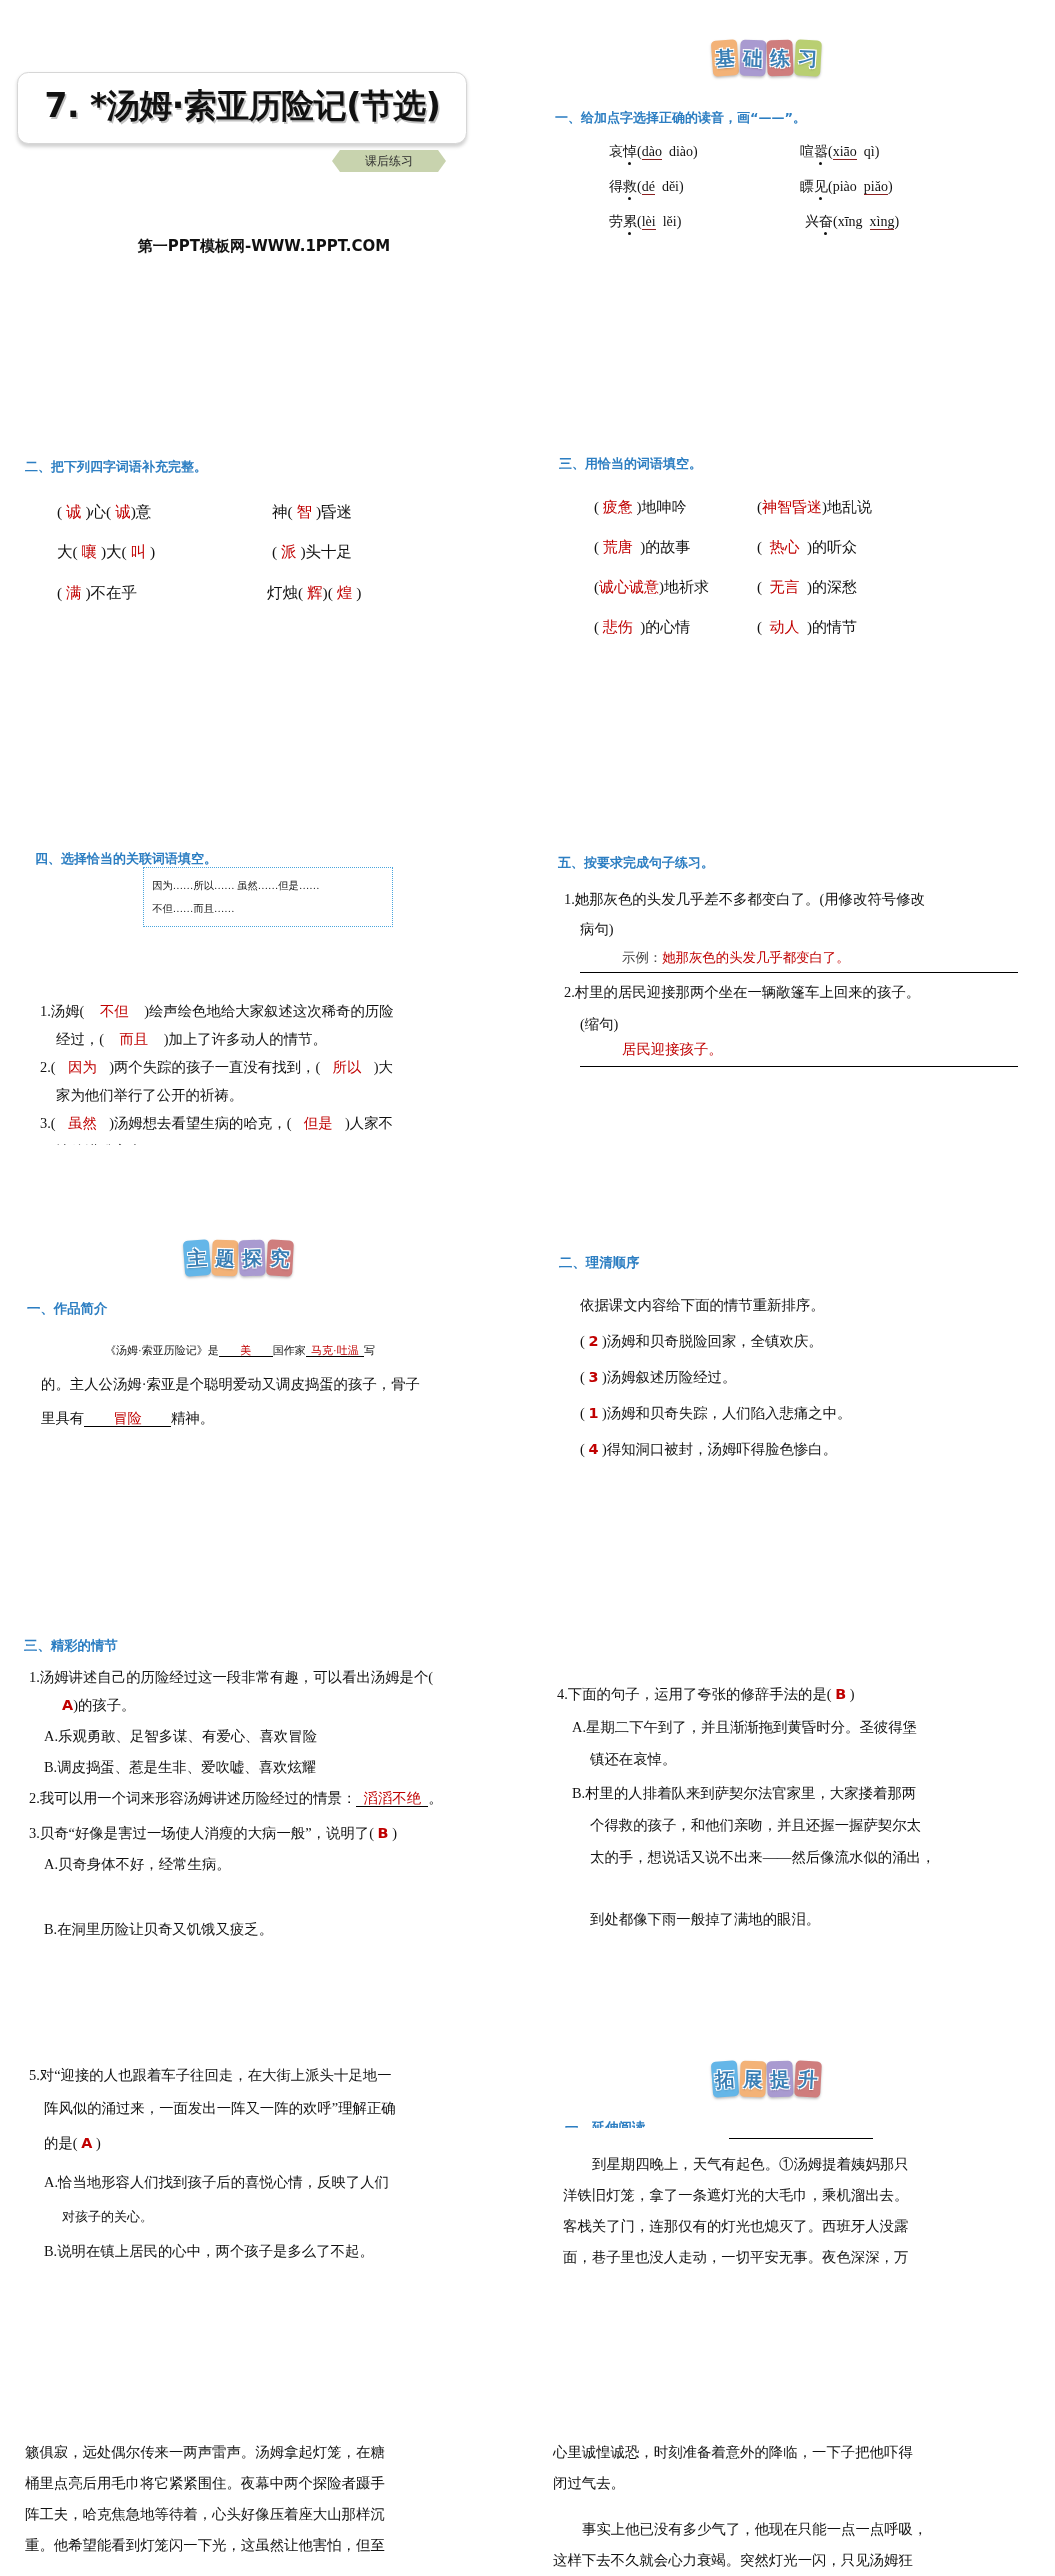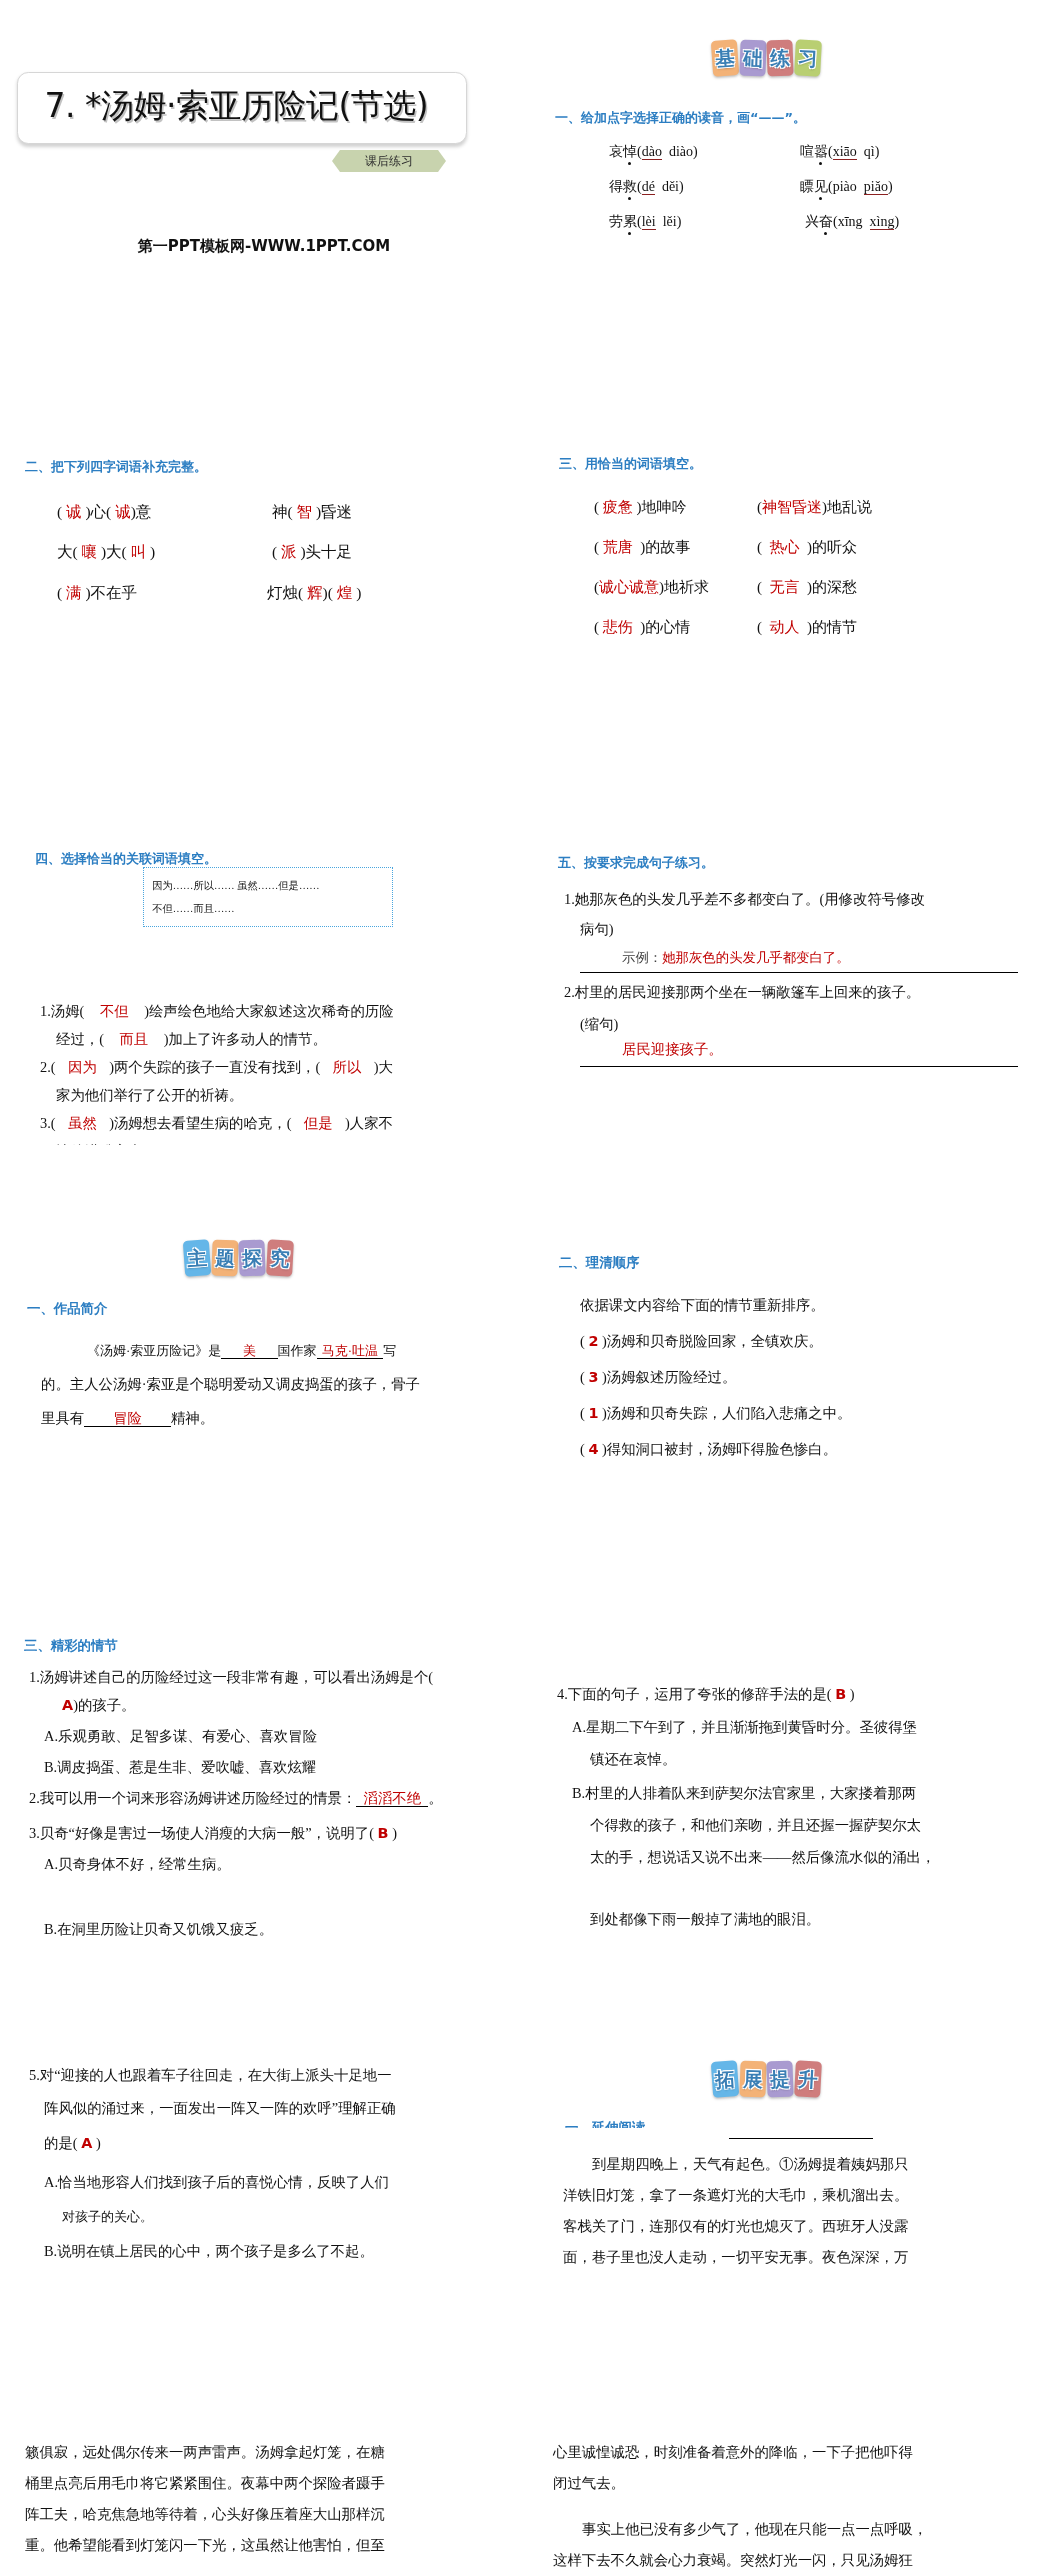--- a/index.html
+++ b/index.html
@@ -2,21 +2,21 @@
 <html style="font-size:8.2px"><head>
 <meta charset="utf-8">
 <style>
   html,body{margin:0;padding:0;background:#fff;}
   body{width:1055px;height:3561px;position:relative;font-family:"Liberation Serif","DejaVu Serif",serif;}
   .page{position:absolute;left:0;top:0;width:1055px;height:3561px;background:#fff;overflow:hidden;}
   .slide{position:absolute;left:0;width:528px;height:297px;background:#fff;overflow:hidden;}
   .col-r{left:528px;}
   
   .title-box{position:absolute;left:16.5px;top:72px;width:448px;height:70px;border:1px solid #d6d6d6;border-radius:11.3px;box-shadow:0 2.1px 3.6px rgba(0,0,0,.18);background:#fff;}
-  .title-text{position:absolute;left:27px;top:11.3px;font-family:"DejaVu Sans","Liberation Sans",sans-serif;font-weight:normal;font-size:33px;color:#111;letter-spacing:-0.5px;white-space:nowrap;text-shadow:1.5px 1.5px 0 rgba(120,120,120,.45);}
+  .title-text{position:absolute;left:27px;top:11.3px;font-family:"DejaVu Sans","Liberation Sans",sans-serif;font-weight:bold;font-size:33px;color:#111;letter-spacing:-0.5px;white-space:nowrap;text-shadow:1.5px 1.5px 0 rgba(120,120,120,.45);}
   .ribbon{position:absolute;left:340px;top:150px;width:98px;height:22px;background:#c8d3ae;color:#2d2d2d;font-size:12px;line-height:22px;text-align:center;font-family:"DejaVu Sans","Liberation Sans",sans-serif;}
   .ribbon:before,.ribbon:after{content:"";position:absolute;top:0;border-top:11px solid transparent;border-bottom:11px solid transparent;}
   .ribbon:before{left:-8.2px;border-right:8.2px solid #c8d3ae;}
   .ribbon:after{right:-8.2px;border-left:8.2px solid #c8d3ae;}
   .watermark{position:absolute;left:0;width:528px;top:237px;text-align:center;font-family:"DejaVu Sans","Liberation Sans",sans-serif;font-weight:bold;font-size:15px;color:#111;}
   
   .banner{position:absolute;display:flex;gap:1.5px;}
   .banner .tile{width:26px;height:36px;border-radius:4.6px;display:flex;align-items:center;justify-content:center;
      font-family:"DejaVu Sans","Liberation Sans",sans-serif;font-weight:bold;font-size:19.6px;color:#fff;
      text-shadow:-1px -1px 0 #fff,1px -1px 0 #fff,-1px 1px 0 #fff,1px 1px 0 #fff, 0 1.5px 2.1px rgba(0,0,0,.25);
@@ -191,21 +191,21 @@
           <span>题</span>
         </div>
     <div class="tile b2">
           <span>探</span>
         </div>
     <div class="tile b3">
           <span>究</span>
         </div>
   </div>
   <div class="qh" style="left:27px;top:64px;font-size:13.4px">一、作品简介</div>
-  <div class="body" style="left:41px;top:103px;font-size:13px;width:484px">
+  <div class="body" style="left:59px;top:103px;font-size:11px;width:484px">
     <span style="padding-left:46px">《汤姆·索亚历险记》是</span><span class="ul-red" style="padding:0 21.6px">美</span><span>国作家</span><span class="ul-red" style="padding:0 5.2px">马克·吐温</span><span>写</span>
   </div>
   <div class="body" style="left:41px;top:137px;font-size:14.4px">的。主人公汤姆·索亚是个聪明爱动又调皮捣蛋的孩子，骨子</div>
   <div class="body" style="left:41px;top:171px;font-size:14.4px">
     <span>里具有</span><span class="ul-red" style="padding:0 29px">冒险</span><span>精神。</span>
   </div>
 </div>
 
 <div class="slide col-r" style="top:1236px">
   <div class="qh" style="left:31px;top:17.5px;font-size:13.4px">二、理清顺序</div>

